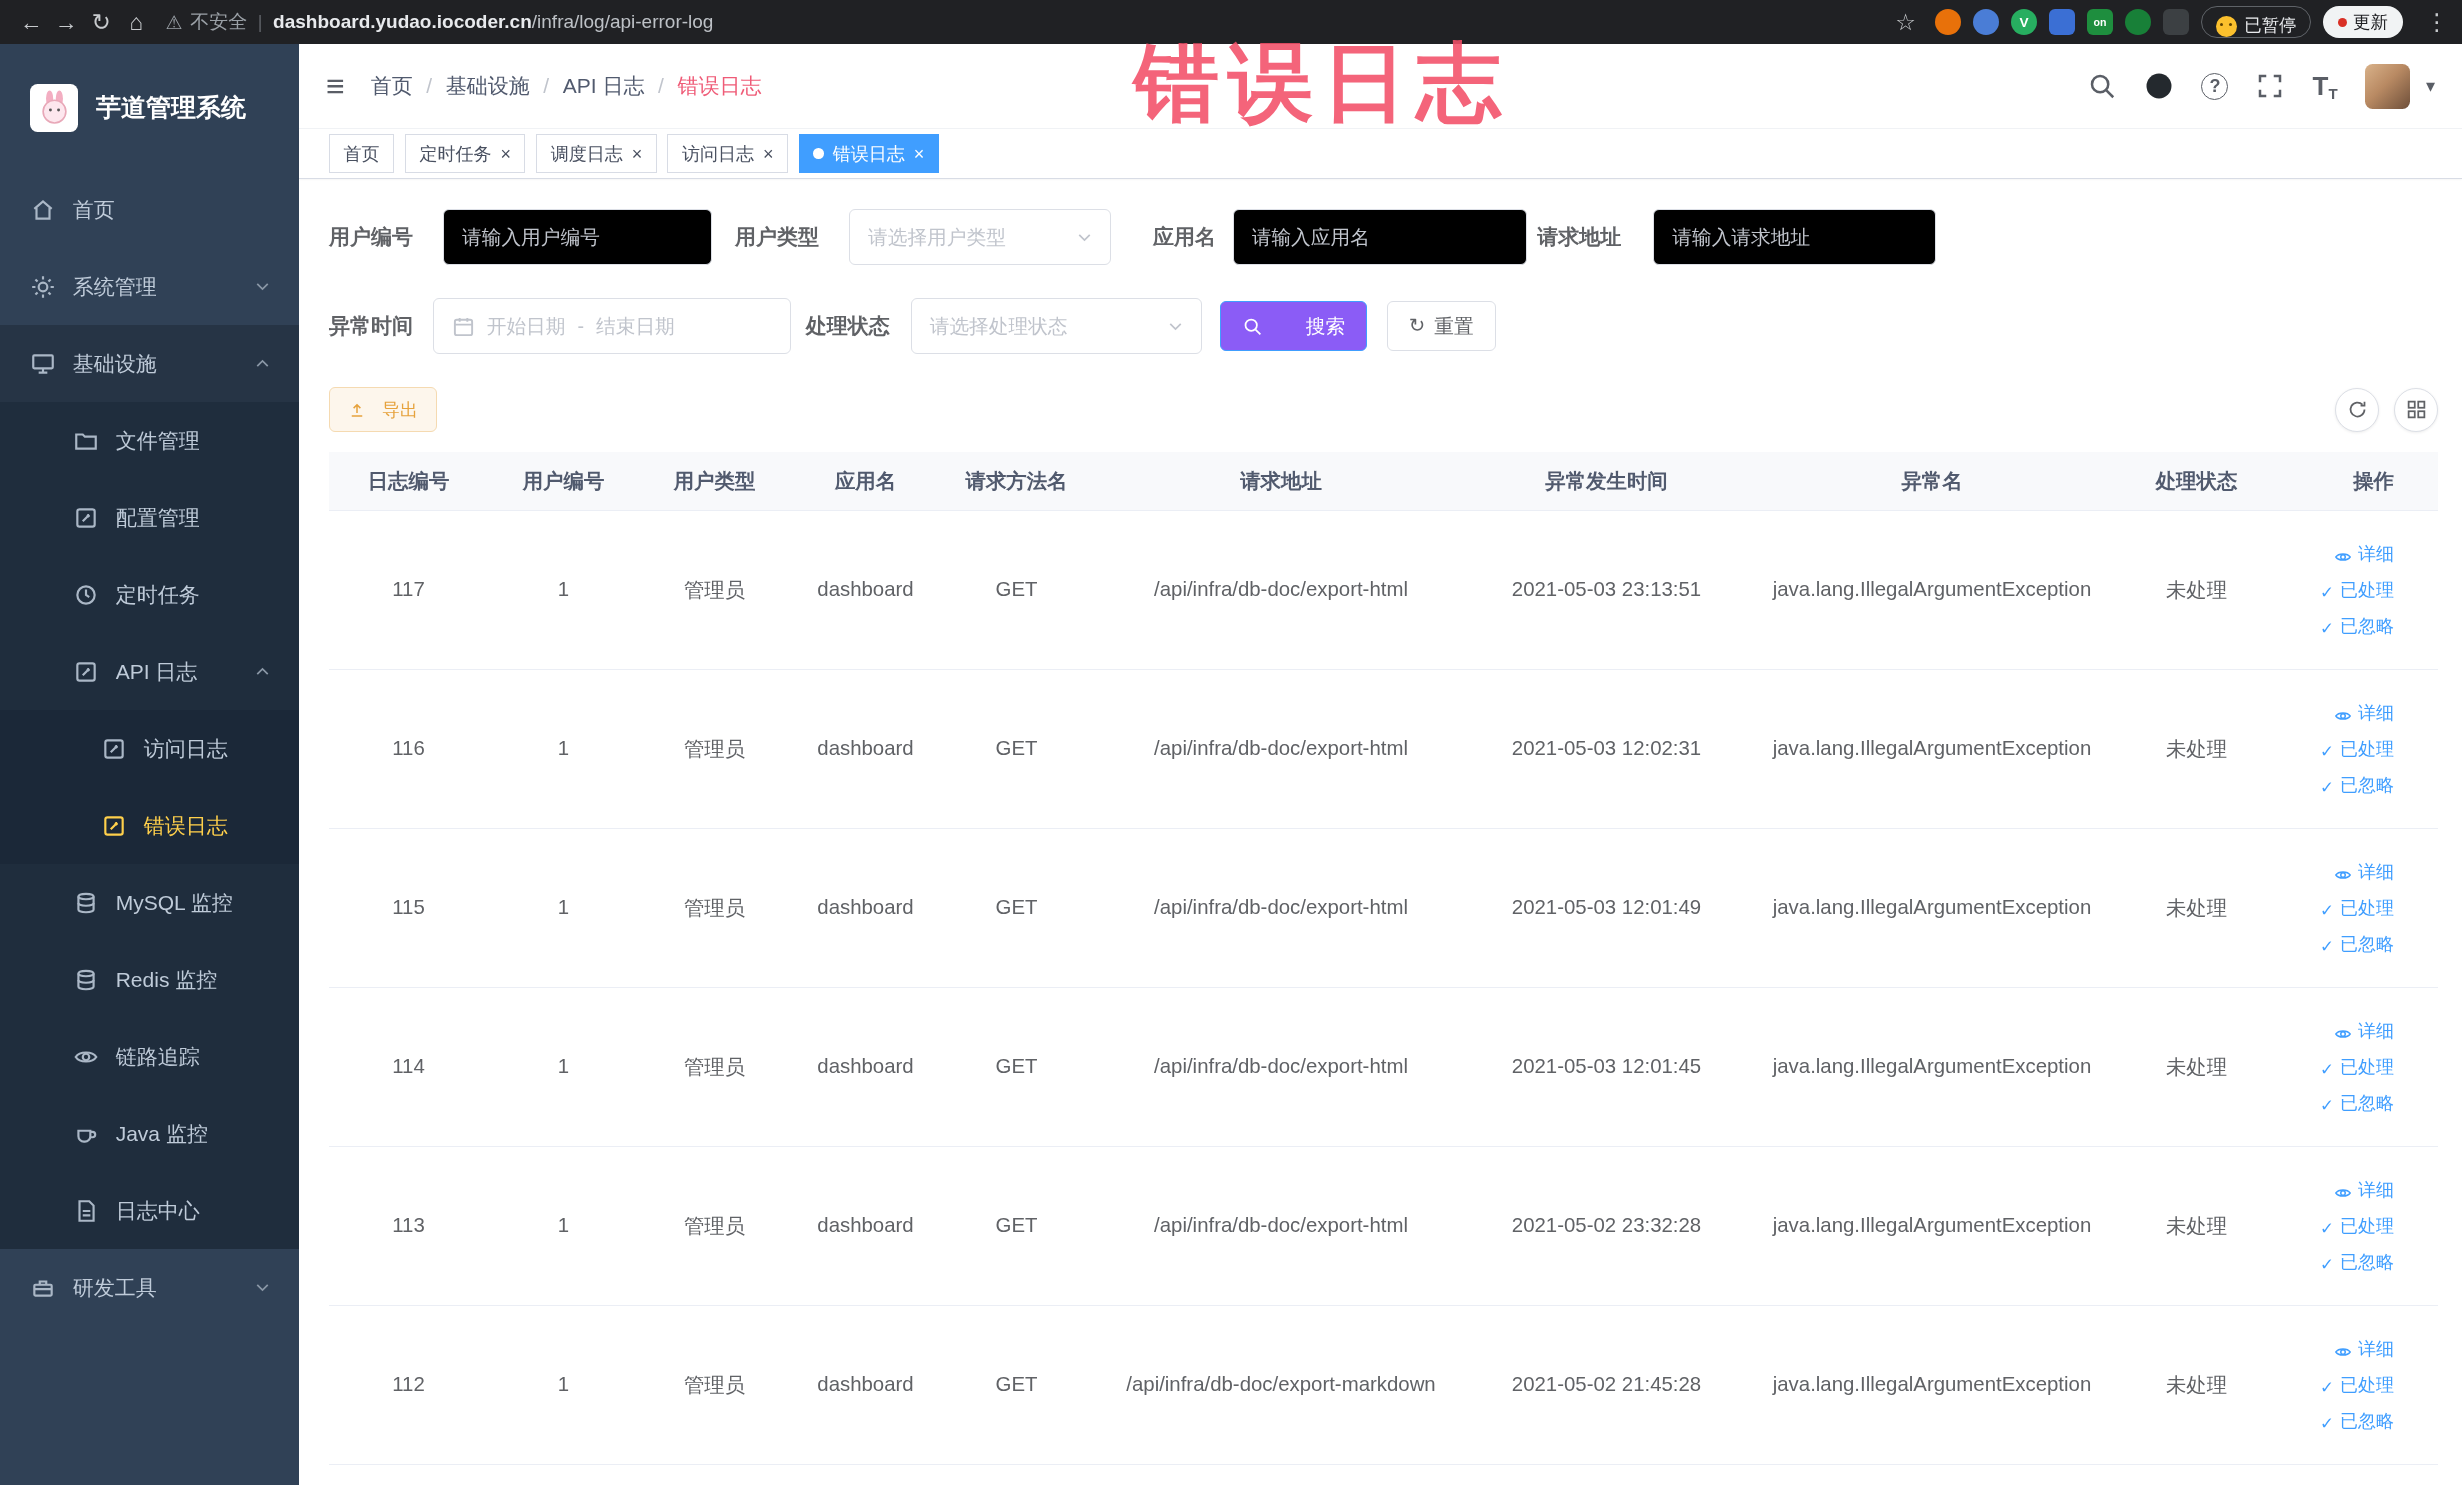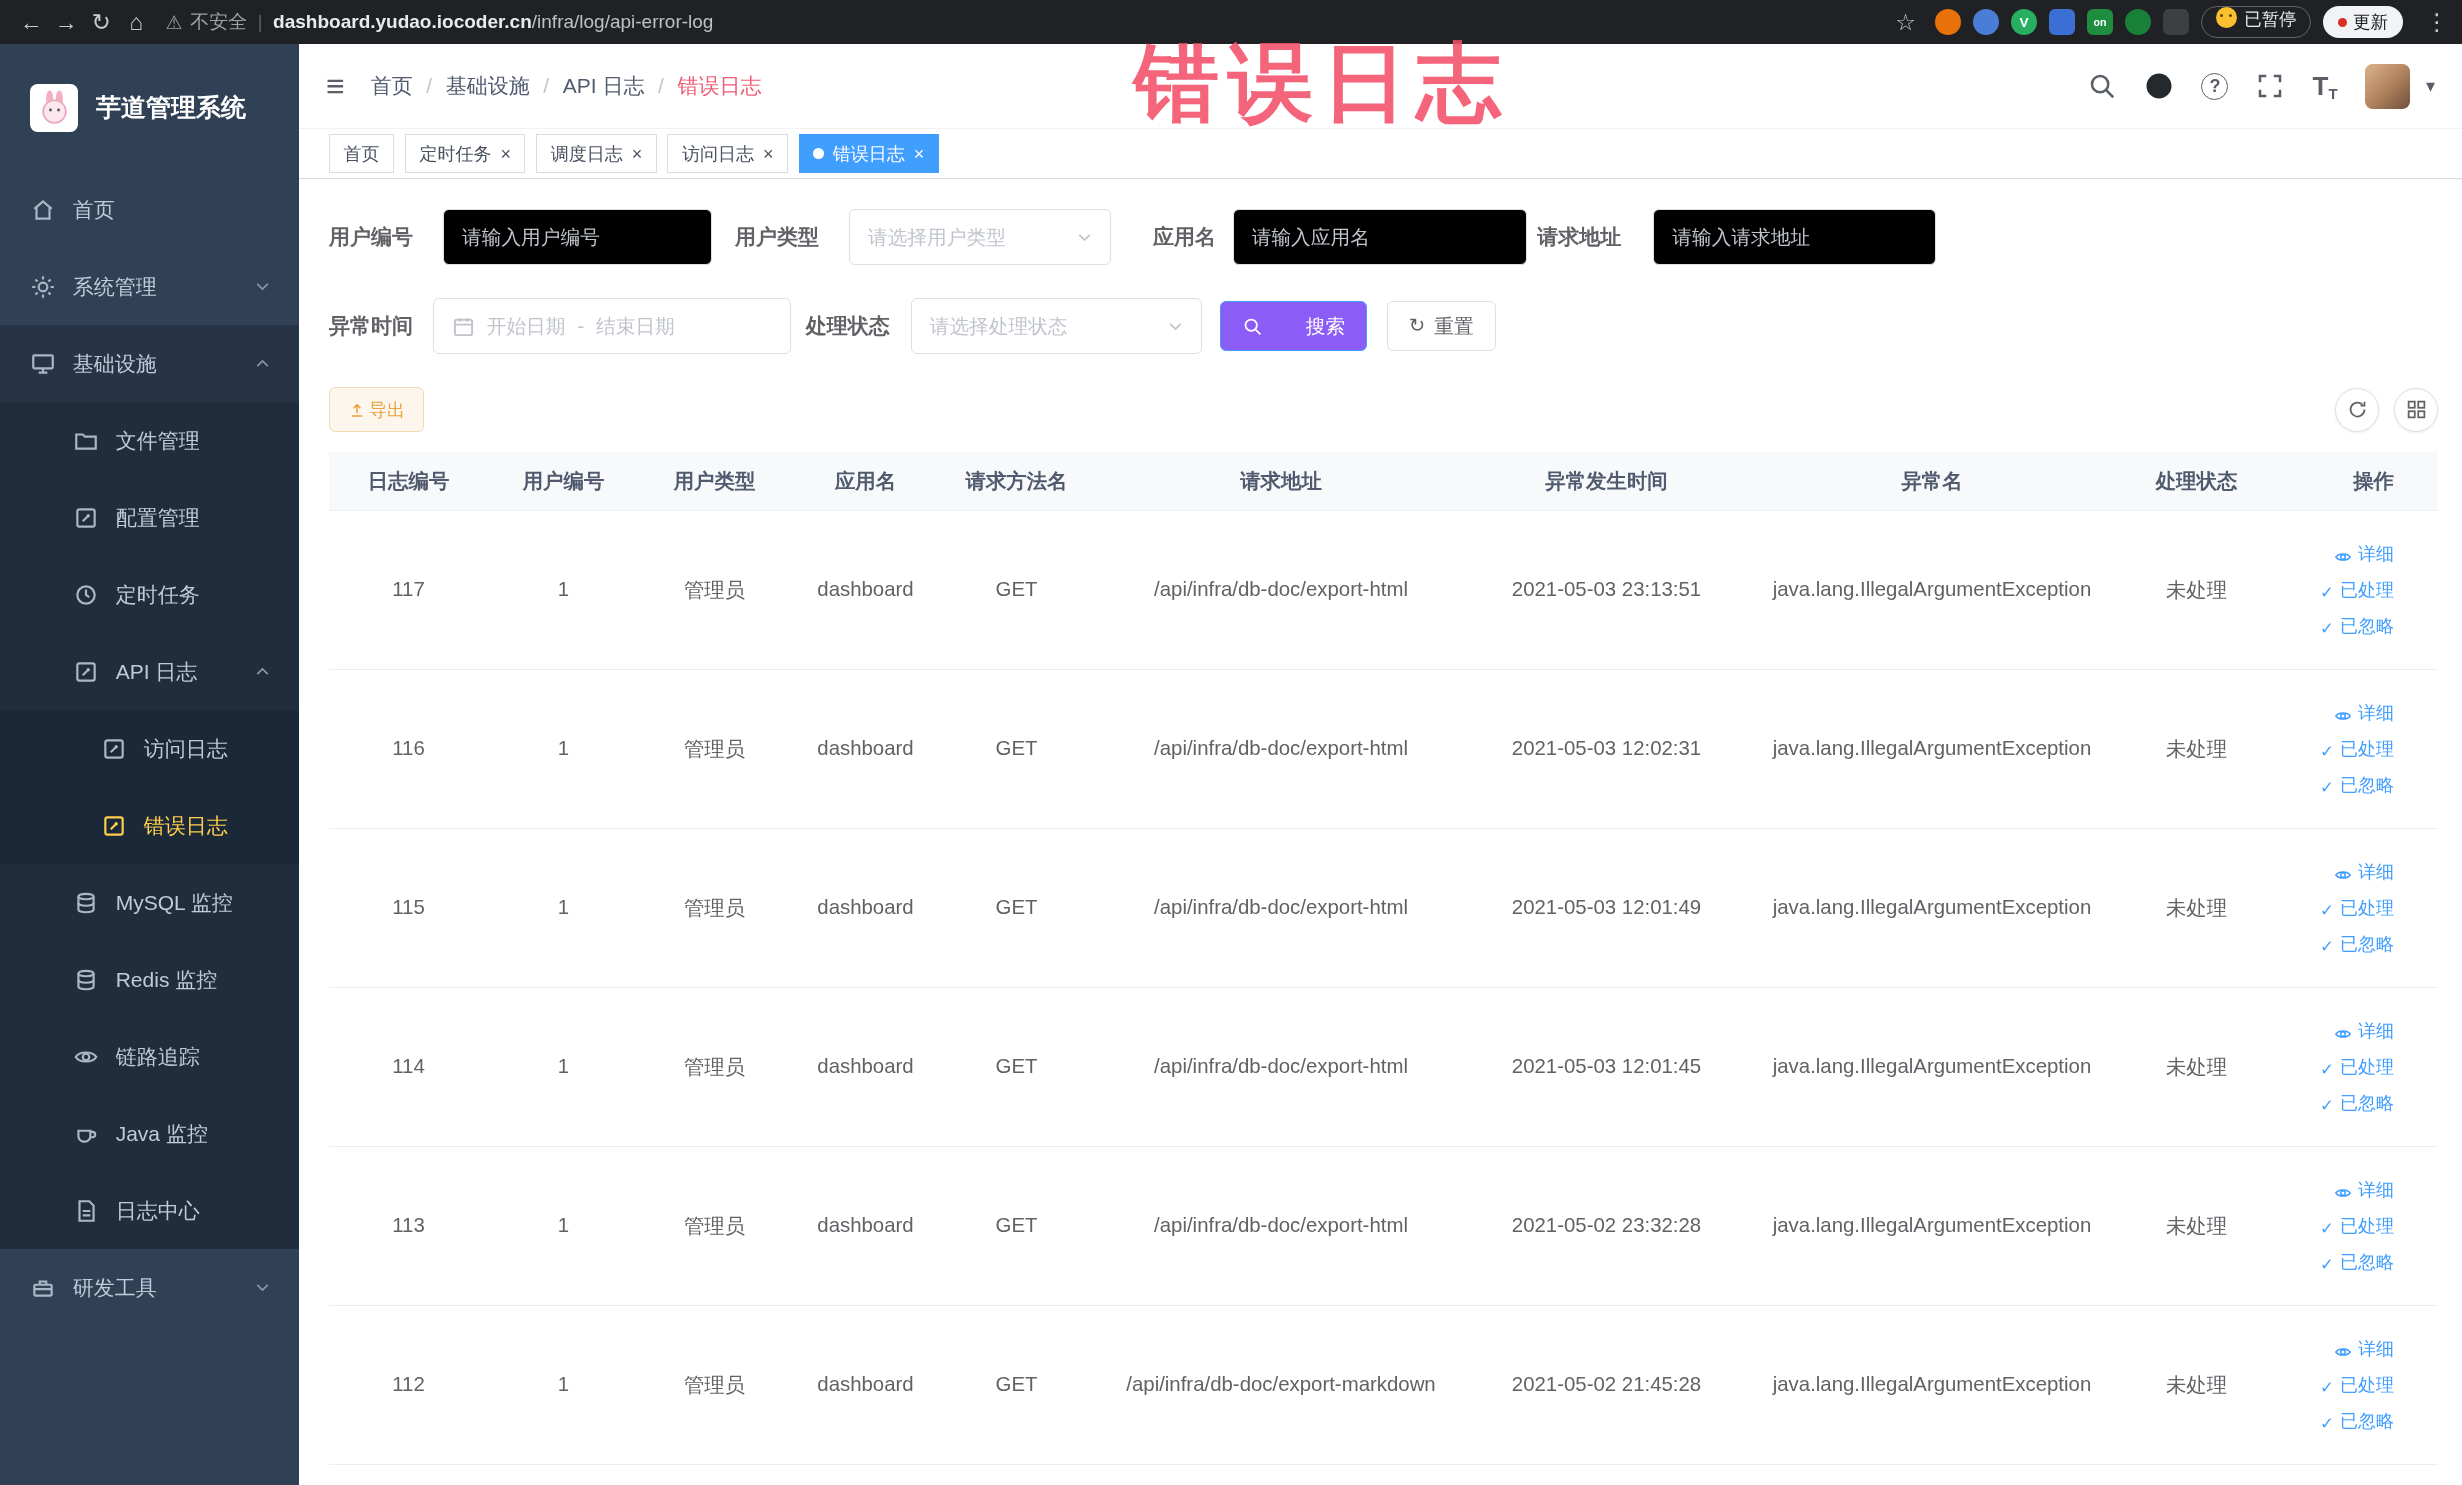--- a/index.html
+++ b/index.html
@@ -11,21 +11,21 @@
   .browser-bar { height:44px; flex:0 0 auto; background:#202124; display:flex; align-items:center; padding:0 13.6px; color:#c7cacd; }
   .nav-ic { width:35px; height:35px; display:flex; align-items:center; justify-content:center; font-size:23px; color:#c7cacd; border-radius:50%; flex:0 0 auto; }
   .security { display:flex; align-items:center; gap:7.6px; color:#9aa0a6; font-size:19px; margin-left:12px; white-space:nowrap; }
   .bar-sep { color:#5f6368; margin:0 10.6px; font-size:18px; }
   .url { font-size:19px; white-space:nowrap; overflow:hidden; flex:1; }
   .url .dom { color:#e8eaed; font-weight:bold; }
   .url .pth { color:#bdc1c6; }
   .ext-cluster { display:flex; align-items:center; gap:12px; margin-left:auto; flex:0 0 auto; }
   .ext { width:26px; height:26px; border-radius:50%; display:flex; align-items:center; justify-content:center; font-size:13.6px; color:#fff; font-weight:bold; }
   .ext.sq { border-radius:6px; }
-  .chip { height:32px; border:0.8px solid #5f6368; border-radius:16px; display:flex; align-items:flex-start; gap:7.6px; padding:0 13.6px; font-size:17.4px; color:#e8eaed; white-space:nowrap; }
+  .chip { height:32px; border:0.8px solid #5f6368; border-radius:16px; display:flex; align-items:flex-end; gap:7.6px; padding:0 13.6px; font-size:17.4px; color:#e8eaed; white-space:nowrap; }
   .chip .face { width:21px; height:21px; border-radius:50%; background:#fbc02d; position:relative; }
   .chip .face:after { content:""; position:absolute; left:4.5px; top:6.8px; width:3px; height:3px; background:#5d4000; border-radius:50%; box-shadow:9px 0 0 #5d4000; }
   .update-pill { height:32px; border-radius:16px; background:#f1f3f4; color:#202124; font-size:17.4px; display:flex; align-items:center; gap:6px; padding:0 15px; white-space:nowrap; }
   .red-dot { width:9px; height:9px; border-radius:50%; background:#d93025; }
   .more-ic { font-size:23px; color:#c7cacd; margin-left:10.6px; }
 
   
   .app { flex:1; display:flex; min-height:0; }
 
   
@@ -69,21 +69,21 @@
   .f-input { height:56px; border:0.8px solid #dcdfe6; border-radius:6px; font-size:19.7px; color:#606266; padding:0 18px; font-family:inherit; outline:none; background:#000000; }
   .f-input::placeholder { color:#c0c4cc; }
   .f-select, .f-date { height:56px; border:0.8px solid #dcdfe6; border-radius:6px; display:flex; align-items:center; padding:0 15px 0 18px; color:#c0c4cc; font-size:19.7px; background:#fff; }
   .f-select { justify-content:space-between; }
   .f-date { gap:12px; }
   .f-date .cal { width:23px; height:23px; color:#c0c4cc; flex:0 0 auto; }
   .sel-chev { width:21px; height:21px; color:#c0c4cc; }
   .btn { height:50px; border-radius:6px; font-size:19.7px; display:inline-flex; align-items:center; justify-content:center; gap:9px; padding:0 21px; cursor:pointer; white-space:nowrap; }
   .btn-primary { background:#8b5cf6; border:0.8px solid #409eff; color:#fff;gap:43px; }
   .btn-plain { background:#fff; border:0.8px solid #dcdfe6; color:#606266; }
-  .btn-warning { height:45px; font-size:18px; background:#fdf6ec; border:0.8px solid #f5dab1; color:#e6a23c; border-radius:6px; display:inline-flex; align-items:center; gap:3px; padding:0 18px; cursor:pointer; }
+  .btn-warning { height:45px; font-size:18px; background:#fdf6ec; border:0.8px solid #f5dab1; color:#e6a23c; border-radius:6px; display:inline-flex; align-items:center; gap:16px; padding:0 18px; cursor:pointer; }
   .bicon { width:21px; height:21px; }
   .bicon.sm { width:18px; height:18px; }
   .uchar { font-size:19.7px; line-height:1; }
 
   .export-row { display:flex; align-items:center; margin-top:30px; margin-bottom:19.7px; }
   .circle-btns { margin-left:auto; display:flex; gap:15px; }
   .circle-btn { width:44px; height:44px; border-radius:50%; border:0.8px solid #dcdfe6; background:#fff; display:flex; align-items:center; justify-content:center; color:#606266; cursor:pointer; box-shadow:0 0.8px 3px rgba(0,0,0,.08); }
   .circle-btn svg { width:21px; height:21px; }
 
   

